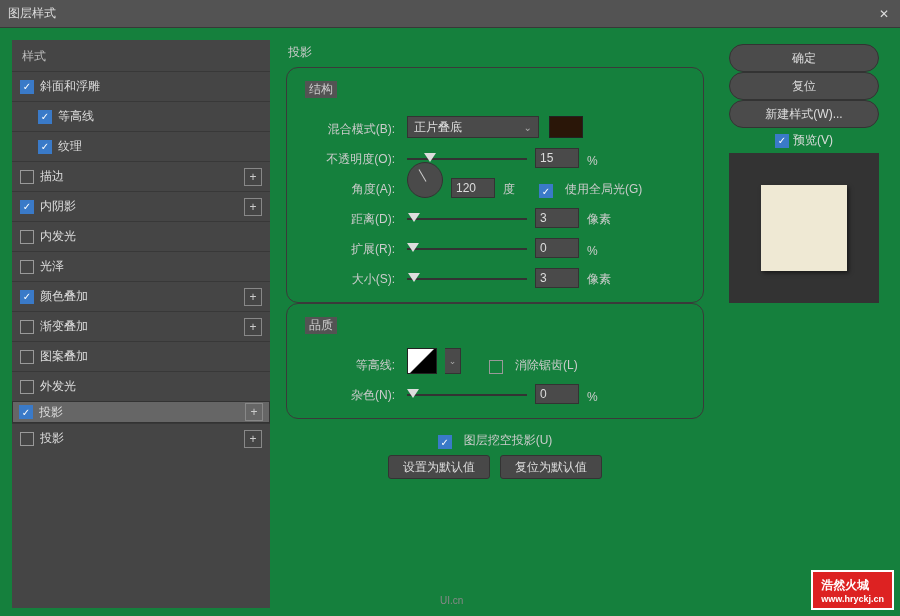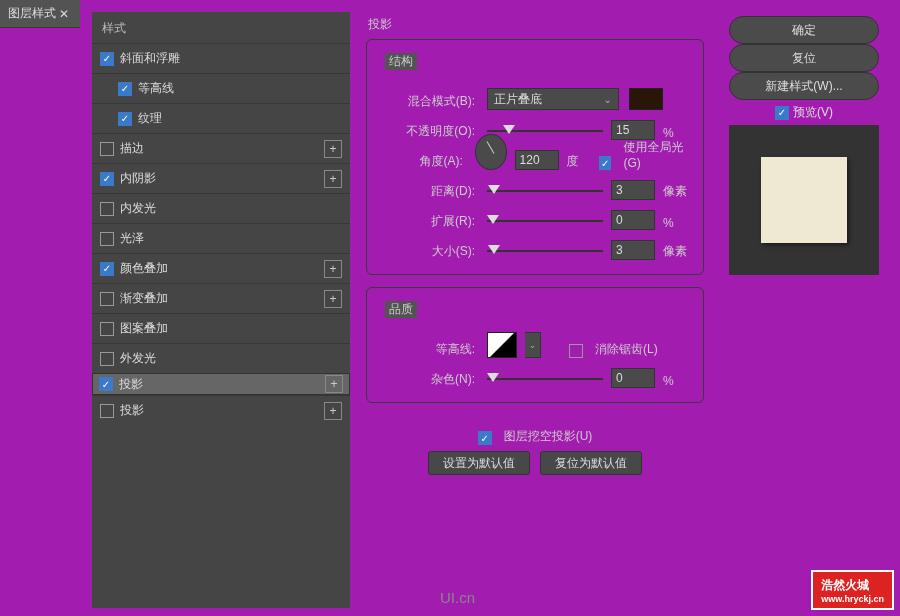--- a/index.html
+++ b/index.html
@@ -1,37 +1,37 @@
 <!DOCTYPE html>
 <html><head>
 <meta charset="utf-8">
 <style>
 *{margin:0;padding:0;box-sizing:border-box;font-family:"Microsoft YaHei",sans-serif;font-size:12px}
 body{background:#fff;width:900px;height:616px;overflow:hidden}
-.dlg{width:900px;height:616px;background:#a21caf;display:flex;flex-direction:row}
+.dlg{width:900px;height:616px;background:#15803d;display:flex;flex-direction:column}
 .titlebar{height:28px;background:#535353;border-bottom:1px solid #383838;display:flex;align-items:center;padding:0 8px;color:#ddd}
 .titlebar .title{flex:1}
 .titlebar .close{width:16px;text-align:center;cursor:pointer}
 .body{flex:1;display:flex;padding:12px 12px 8px 12px;gap:0}
 .left{width:258px;background:#454545;display:flex;flex-direction:column}
 .left .hdr{color:#bbb;padding:8px 10px 6px}
 .left .hdr2{color:#bbb;padding:6px 10px 6px;border-top:1px solid #383838}
 .left .list{flex:1}
 .row{display:flex;align-items:center;height:30px;padding:0 8px;color:#ddd;border-top:1px solid #383838;cursor:pointer}
 .row.sub{padding-left:26px}
 .row.sel{background:#666}
 .row .cb{width:14px;height:14px;border:1px solid #999;margin-right:6px;display:flex;align-items:center;justify-content:center;font-size:10px;color:#fff}
 .row .cb.checked{background:#3a7ac8;border-color:#3a7ac8}
 .row .lbl{flex:1}
 .row .plus{width:18px;height:18px;border:1px solid #888;display:flex;align-items:center;justify-content:center;color:#ccc;font-size:12px}
 .left .foot{height:32px;border-top:1px solid #383838;display:flex;align-items:center;padding:0 8px;color:#aaa;gap:12px}
 .left .foot .sp{flex:1}
 .mid{flex:1;padding:0 16px;color:#ccc}
 .mid .sect-title{padding:4px 0 6px 2px}
-.fieldset{border:1px solid #3a3a3a;border-radius:6px;padding:14px 12px 14px 12px;margin-bottom:12px}
+.fieldset{border:1px solid #3a3a3a;border-radius:12px;padding:14px 12px 14px 12px;}
 .fieldset .leg{margin:-22px 0 10px 6px;background:#535353;display:inline-block;padding:0 4px}
 .frow{display:flex;align-items:flex-end;height:30px;gap:8px}
 .frow .flabel{width:100px;text-align:right;padding-right:4px}
 .sel{height:22px;background:#4a4a4a;border:1px solid #333;color:#ddd;display:flex;align-items:center;padding:0 6px;min-width:132px;justify-content:space-between}
 .sel .car{font-size:10px;color:#aaa}
 .swatch{width:34px;height:22px;border:1px solid #222;margin-left:2px}
 .slider{flex:1;height:18px;position:relative;max-width:120px}
 .slider .track{position:absolute;top:8px;left:0;right:0;height:2px;background:#333}
 .slider .thumb{position:absolute;top:3px;width:0;height:0;border-left:6px solid transparent;border-right:6px solid transparent;border-top:9px solid #ddd}
 .num{width:44px;height:20px;background:#4a4a4a;border:1px solid #333;color:#ddd;padding:0 4px}
@@ -44,21 +44,21 @@
 .contour-car{width:16px;height:26px;border:1px solid #333;border-left:none;background:#4a4a4a;display:flex;align-items:center;justify-content:center;font-size:9px;color:#aaa}
 .btnrow{display:flex;gap:10px;justify-content:center;margin-top:6px}
 .btn2{height:24px;padding:0 14px;border:1px solid #333;background:#484848;color:#ddd;border-radius:3px;display:flex;align-items:center;cursor:pointer}
 .right{width:168px;display:flex;flex-direction:column;align-items:center;padding-top:4px}
 .rbtn{width:150px;height:28px;border:1px solid #333;background:#4b4b4b;color:#ddd;border-radius:14px;display:flex;align-items:center;justify-content:center;cursor:pointer}
 .rck{display:flex;align-items:center;color:#ddd;margin-top:4px}
 .preview{width:150px;height:150px;background:#333;display:flex;align-items:center;justify-content:center;margin-top:4px}
 .preview .sw{width:86px;height:86px;background:#efe9d4;box-shadow:2px 2px 4px rgba(0,0,0,.5)}
 .watermark{position:absolute;right:6px;bottom:6px;background:#d22;color:#fff;font-weight:bold;padding:4px 8px;font-size:14px;border:2px solid #fff}
 .watermark .sm{font-size:9px;display:block;color:#fff}
-.uicn{position:absolute;left:440px;bottom:10px;color:#888;font-size:15px}
+.uicn{position:absolute;left:440px;bottom:10px;color:#888;font-size:10px}
 </style>
 </head>
 <body>
 
 <div class="dlg">
   <div class="titlebar">
     <span class="title">图层样式</span>
     <span class="close">✕</span>
   </div>
   <div class="body">

